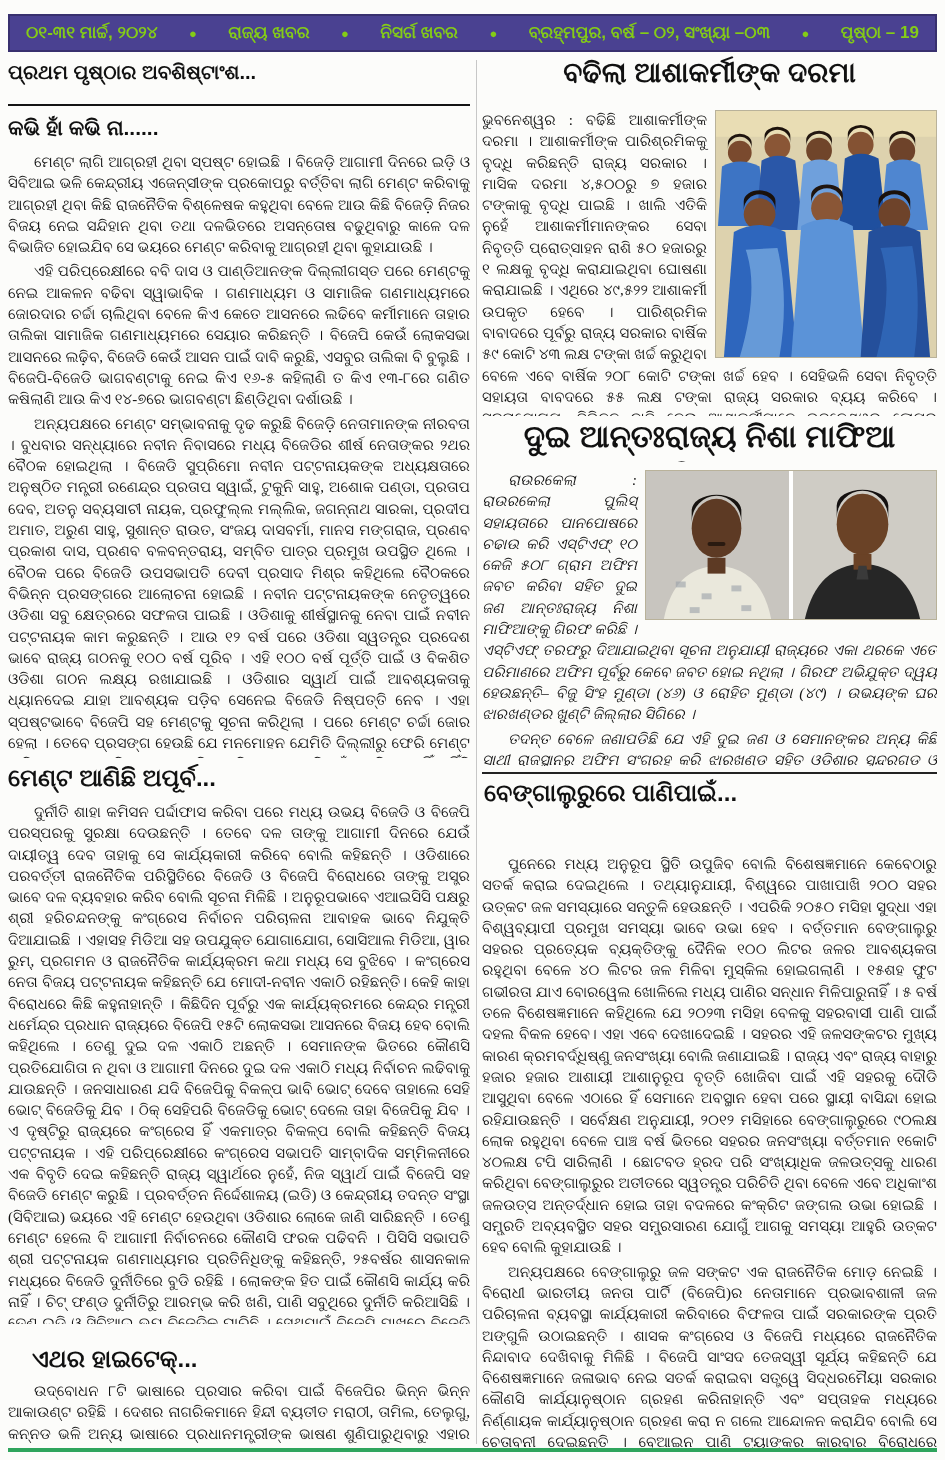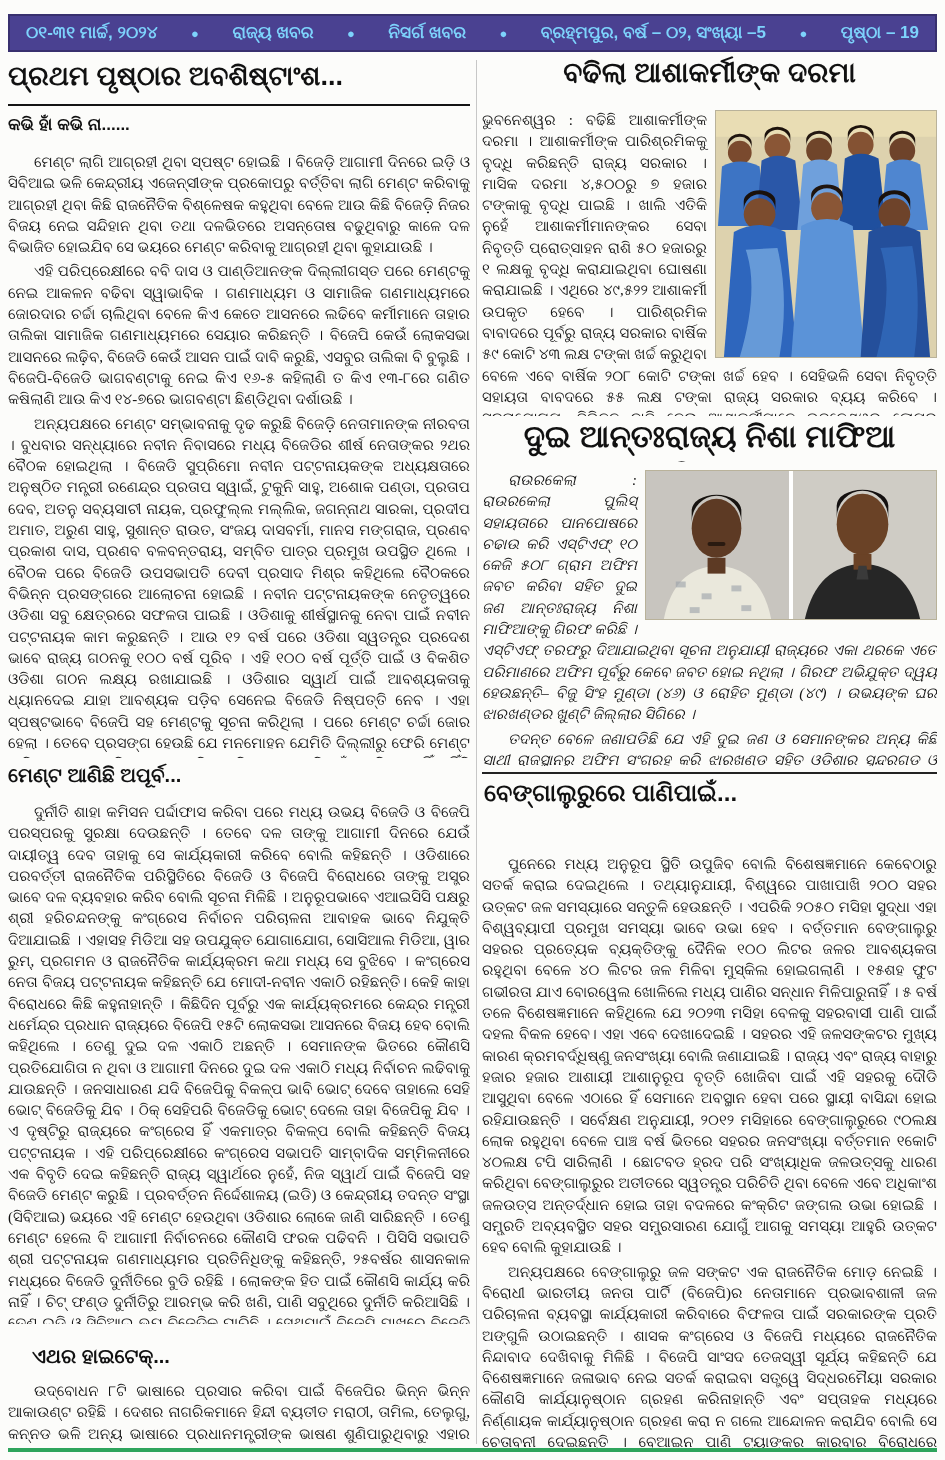--- a/index.html
+++ b/index.html
@@ -5,45 +5,45 @@
   html,body{margin:0;padding:0;}
   body{
     width:945px;height:1460px;position:relative;overflow:hidden;
     background:#fcfcfa;color:#111;
     font-family:"Liberation Serif","DejaVu Serif",serif;
   }
   .masthead{
     position:absolute;left:8px;top:14px;width:929px;height:38px;
     background:#4a4191;border:2px solid #38306e;box-sizing:border-box;
     display:flex;align-items:center;justify-content:space-between;
-    padding:0 16px;color:#7dd3fc;
+    padding:0 16px;color:#84cc16;
     font-family:"Liberation Sans","DejaVu Sans",sans-serif;
     font-size:17px;font-weight:700;white-space:nowrap;
   }
   .masthead .dot{font-size:13px;line-height:1;}
   .col-divider{
     position:absolute;left:476px;top:60px;width:1px;height:1384px;background:#c7c7c7;
   }
   .green-line{
     position:absolute;left:8px;top:1448px;width:929px;height:4px;background:#2ea45c;
   }
   
   .col-left{
     position:absolute;left:8px;top:60px;width:462px;height:1386px;overflow:hidden;
   }
   .lc-title{
     font-family:"Liberation Sans","DejaVu Sans",sans-serif;
-    font-size:27px;font-weight:700;line-height:1.25;height:40px;overflow:hidden;
+    font-size:20px;font-weight:700;line-height:1.25;height:40px;overflow:hidden;
   }
   .lc-rule{border-top:2.5px solid #141414;margin:4px 0 8px 0;}
   .subhead{
     font-family:"Liberation Sans","DejaVu Sans",sans-serif;
-    font-size:20px;font-weight:700;line-height:1.3;overflow:hidden;
+    font-size:24px;font-weight:700;line-height:1.3;overflow:hidden;
   }
-  .lc-head1{height:38px;font-size:17px;}
+  .lc-head1{height:38px;font-size:21px;}
   .lc-pars1{height:606px;overflow:hidden;}
   .lc-head2{height:40px;margin-top:4px;}
   .lc-pars2{height:522px;overflow:hidden;}
   .lc-head3{height:38px;margin-top:19px;padding-left:24px;}
   .lc-pars3{height:90px;overflow:hidden;}
   p.body{
     margin:0 0 3px 0;font-size:15px;line-height:1.42;text-align:justify;
   }
   p.indent{text-indent:26px;}
   
@@ -71,21 +71,21 @@
 </head>
 <body>
 
 <div class="masthead">
   <span>୦୧-୩୧ ମାର୍ଚ୍ଚ, ୨୦୨୪</span>
   <span class="dot">●</span>
   <span>ରାଜ୍ୟ ଖବର</span>
   <span class="dot">●</span>
   <span>ନିସର୍ଗ ଖବର</span>
   <span class="dot">●</span>
-  <span>ବ୍ରହ୍ମପୁର, ବର୍ଷ – ୦୨, ସଂଖ୍ୟା –5</span>
+  <span>ବ୍ରହ୍ମପୁର, ବର୍ଷ – ୦୨, ସଂଖ୍ୟା –୦୩</span>
   <span class="dot">●</span>
   <span>ପୃଷ୍ଠା – 19</span>
 </div>
 
 <div class="col-divider"></div>
 
 <div class="col-left">
   <div class="lc-title">ପ୍ରଥମ ପୃଷ୍ଠାର ଅବଶିଷ୍ଟାଂଶ...</div>
   <div class="lc-rule"></div>
 

